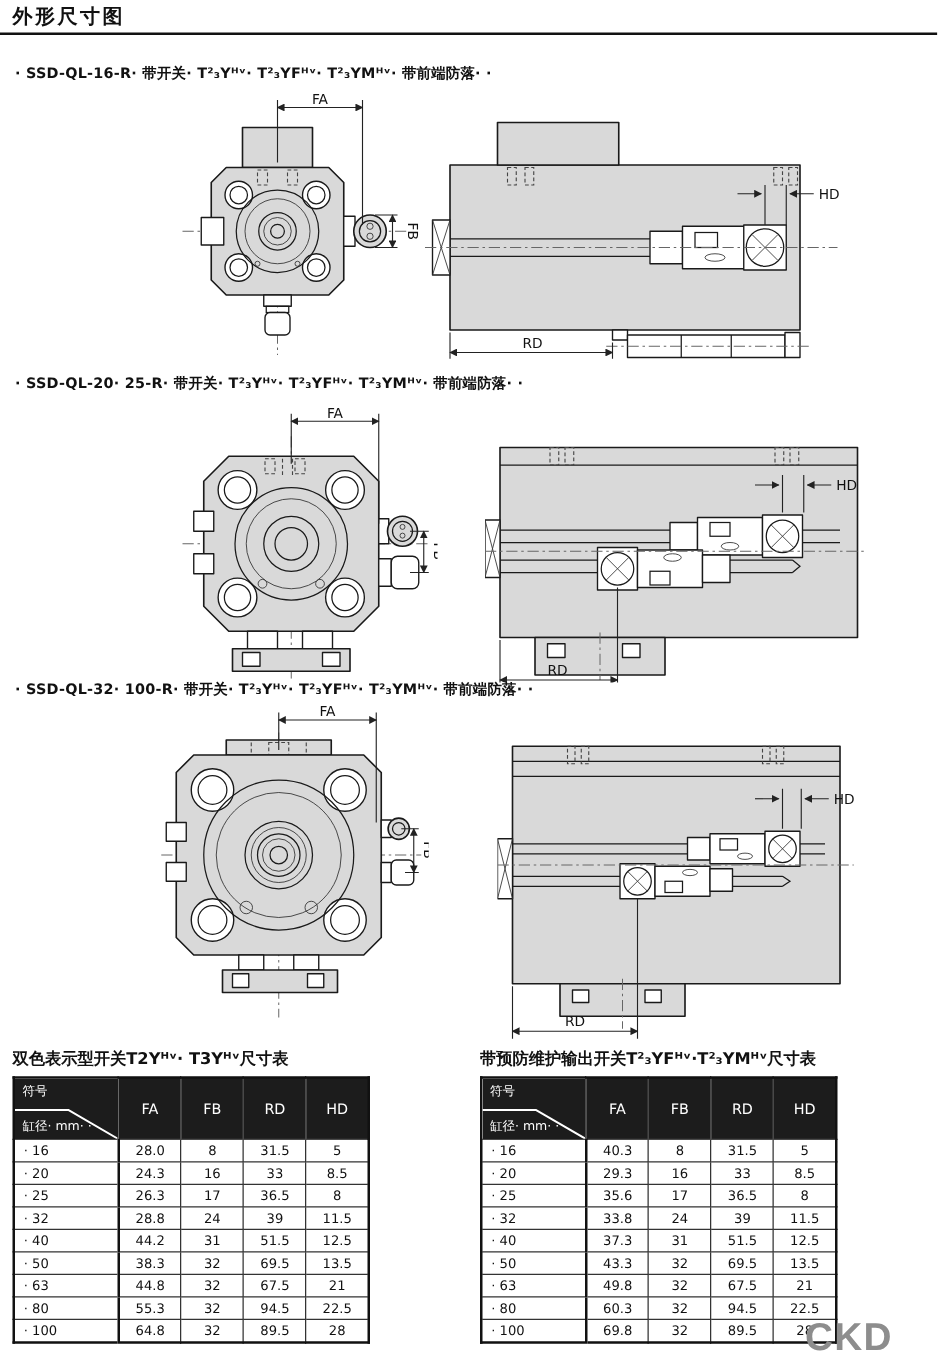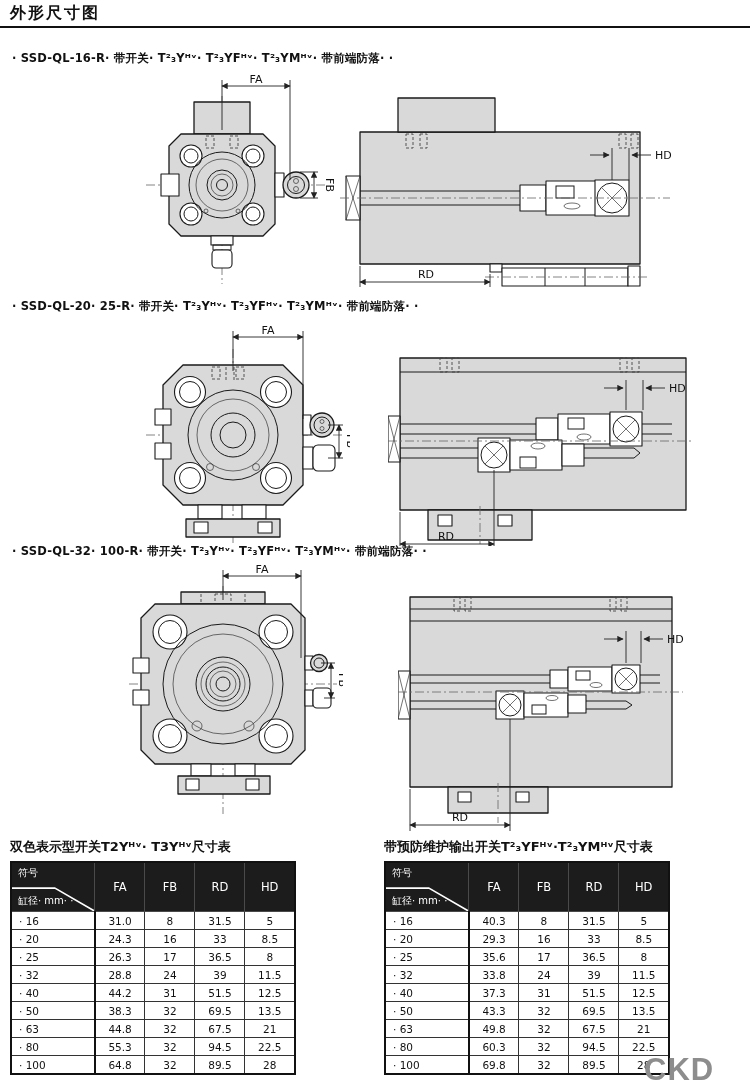--- a/index.html
+++ b/index.html
@@ -391,21 +391,21 @@
           </th>
           <th>FA</th>
           <th>FB</th>
           <th>RD</th>
           <th>HD</th>
         </tr>
       </thead>
       <tbody>
           <tr>
           <td class="bore">· 16</td>
-          <td>31.0</td>
+          <td>28.0</td>
           <td>8</td>
           <td>31.5</td>
           <td>5</td>
         </tr>
           <tr>
           <td class="bore">· 20</td>
           <td>24.3</td>
           <td>16</td>
           <td>33</td>
           <td>8.5</td>

